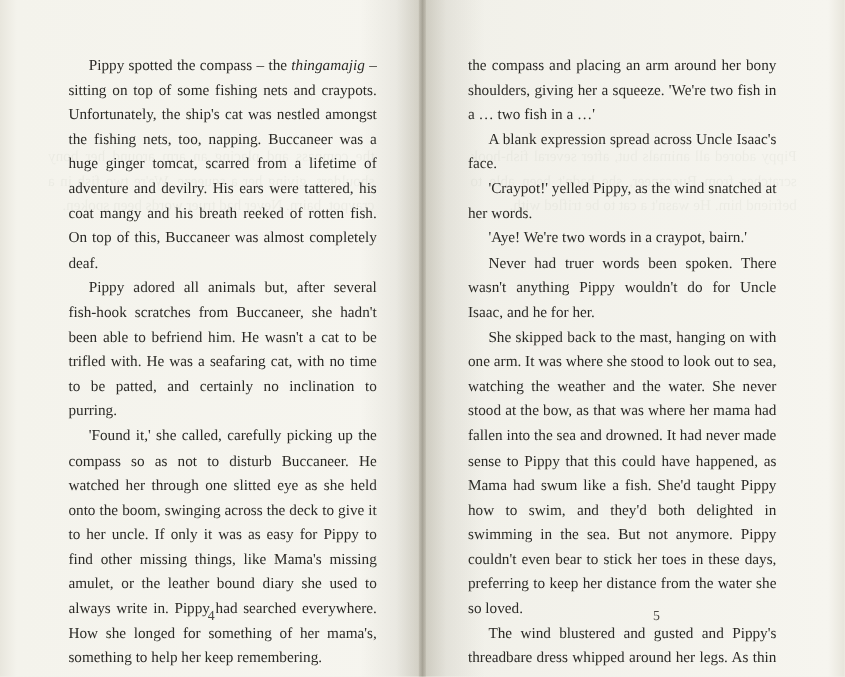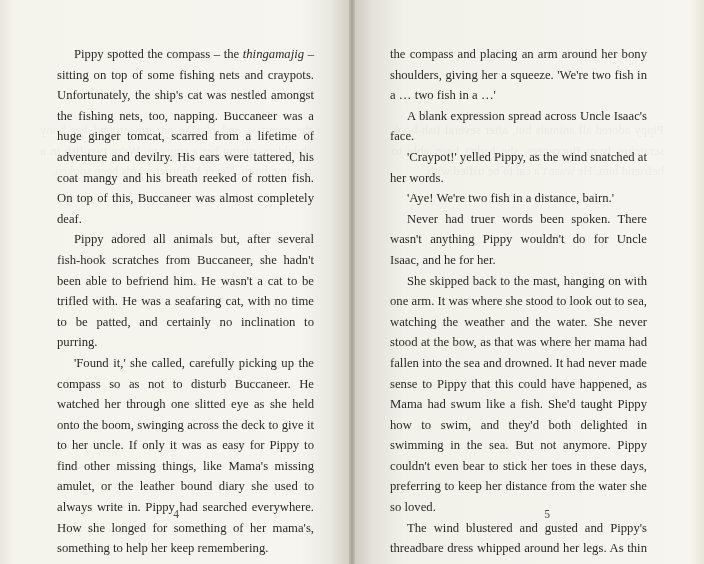--- a/index.html
+++ b/index.html
@@ -135,21 +135,21 @@
   <div class="page page-right">
     <div class="ghost">
       <div class="ghost-inner">
         Pippy adored all animals but, after several fish-hook scratches from Buccaneer, she hadn't been able to befriend him. He wasn't a cat to be trifled with.
       </div>
     </div>
     <div class="textblock">
       <p class="noindent">the compass and placing an arm around her bony shoulders, giving her a squeeze. 'We're two fish in a … two fish in a …'</p>
       <p>A blank expression spread across Uncle Isaac's face.</p>
       <p>'Craypot!' yelled Pippy, as the wind snatched at her words.</p>
-      <p>'Aye! We're two fish in a distance, bairn.'</p>
+      <p>'Aye! We're two words in a craypot, bairn.'</p>
       <p>Never had truer words been spoken. There wasn't anything Pippy wouldn't do for Uncle Isaac, and he for her.</p>
       <p>She skipped back to the mast, hanging on with one arm. It was where she stood to look out to sea, watching the weather and the water. She never stood at the bow, as that was where her mama had fallen into the sea and drowned. It had never made sense to Pippy that this could have happened, as Mama had swum like a fish. She'd taught Pippy how to swim, and they'd both delighted in swimming in the sea. But not anymore. Pippy couldn't even bear to stick her toes in these days, preferring to keep her distance from the water she so loved.</p>
       <p>The wind blustered and gusted and Pippy's threadbare dress whipped around her legs. As thin as she was, there was a hardiness to her. She rarely felt</p>
     </div>
     <div class="folio">5</div>
   </div>
 
   <div class="edge-shadow-left"></div>
   <div class="edge-shadow-right"></div>
   <div class="gutter"></div>

